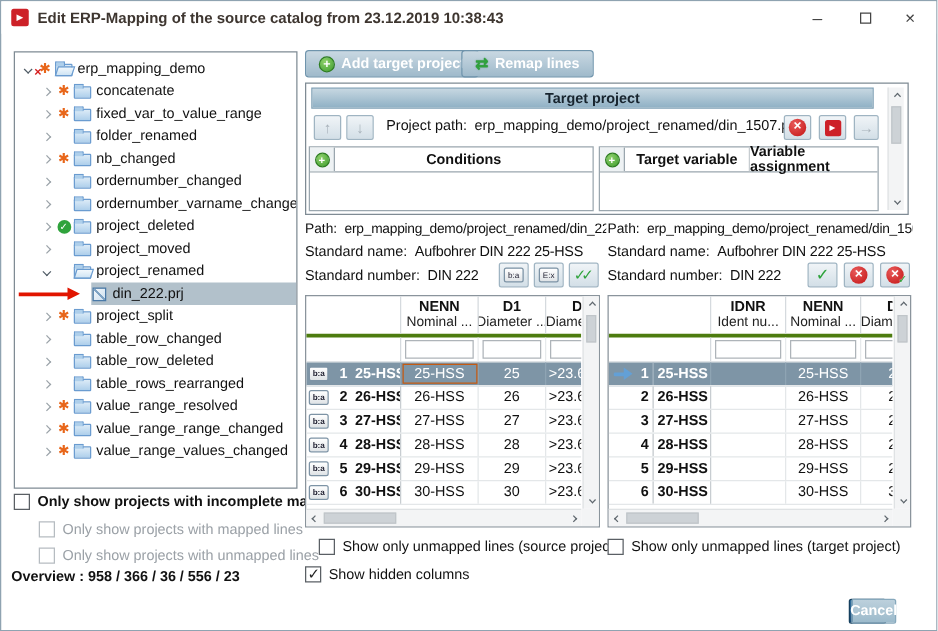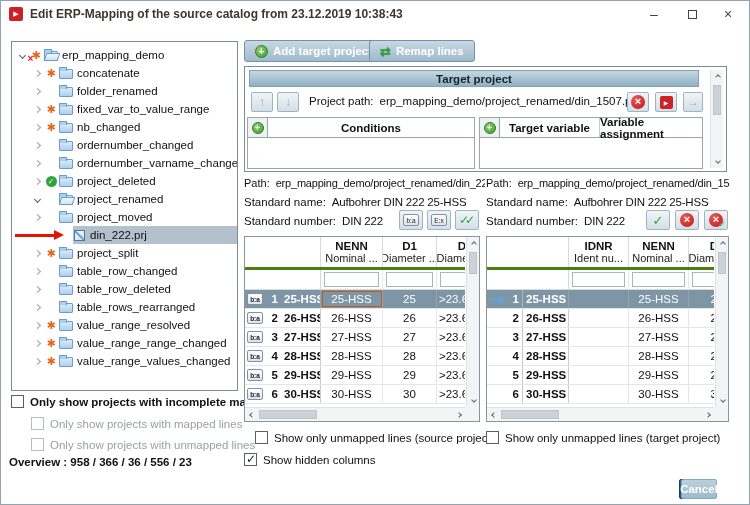--- a/index.html
+++ b/index.html
@@ -192,47 +192,47 @@
         </span>
         <span class="row-box">
           <span class="icon-folder"></span>
           <span class="t-label">concatenate</span>
         </span>
       </div>
       <div class="tree-row" style="padding-left: 19px;">
         <span class="exp">
           <span class="chev chev-r"></span>
         </span>
+        <span class="t-status">
+          <span class="icon-gear"></span>
+        </span>
+        <span class="row-box">
+          <span class="icon-folder"></span>
+          <span class="t-label">fixed_var_to_value_range</span>
+        </span>
+      </div>
+      <div class="tree-row" style="padding-left: 19px;">
+        <span class="exp">
+          <span class="chev chev-r"></span>
+        </span>
         <span class="t-status"></span>
         <span class="row-box">
           <span class="icon-folder"></span>
           <span class="t-label">folder_renamed</span>
         </span>
       </div>
       <div class="tree-row" style="padding-left: 19px;">
         <span class="exp">
           <span class="chev chev-r"></span>
         </span>
         <span class="t-status">
           <span class="icon-gear"></span>
         </span>
         <span class="row-box">
           <span class="icon-folder"></span>
-          <span class="t-label">fixed_var_to_value_range</span>
-        </span>
-      </div>
-      <div class="tree-row" style="padding-left: 19px;">
-        <span class="exp">
-          <span class="chev chev-r"></span>
-        </span>
-        <span class="t-status">
-          <span class="icon-gear"></span>
-        </span>
-        <span class="row-box">
-          <span class="icon-folder"></span>
           <span class="t-label">nb_changed</span>
         </span>
       </div>
       <div class="tree-row" style="padding-left: 19px;">
         <span class="exp">
           <span class="chev chev-r"></span>
         </span>
         <span class="t-status"></span>
         <span class="row-box">
           <span class="icon-folder"></span>
@@ -252,40 +252,40 @@
       <div class="tree-row" style="padding-left: 19px;">
         <span class="exp">
           <span class="chev chev-r"></span>
         </span>
         <span class="t-status">
           <span class="icon-check"></span>
         </span>
         <span class="row-box">
           <span class="icon-folder"></span>
           <span class="t-label">project_deleted</span>
+        </span>
+      </div>
+      <div class="tree-row" style="padding-left: 19px;">
+        <span class="exp">
+          <span class="chev chev-r"></span>
+        </span>
+        <span class="t-status"></span>
+        <span class="row-box">
+          <span class="icon-folder"></span>
+          <span class="t-label">project_moved</span>
         </span>
       </div>
       <div class="tree-row" style="padding-left: 19px;">
         <span class="exp">
           <span class="chev chev-d"></span>
         </span>
         <span class="t-status"></span>
         <span class="row-box">
           <span class="icon-folder open"></span>
           <span class="t-label">project_renamed</span>
-        </span>
-      </div>
-      <div class="tree-row" style="padding-left: 19px;">
-        <span class="exp">
-          <span class="chev chev-r"></span>
-        </span>
-        <span class="t-status"></span>
-        <span class="row-box">
-          <span class="icon-folder"></span>
-          <span class="t-label">project_moved</span>
         </span>
       </div>
       <div class="tree-row selected" style="padding-left: 34px;">
         <span class="exp"></span>
         <span class="t-status"></span>
         <span class="row-box hilite">
           <span class="icon-cube"></span>
           <span class="t-label">din_222.prj</span>
         </span>
         <span class="anno-arrow"></span>

